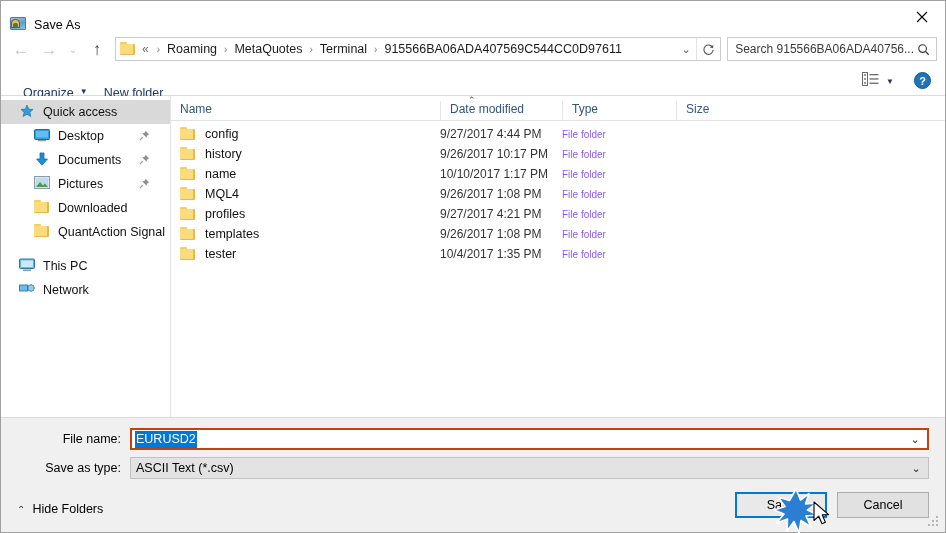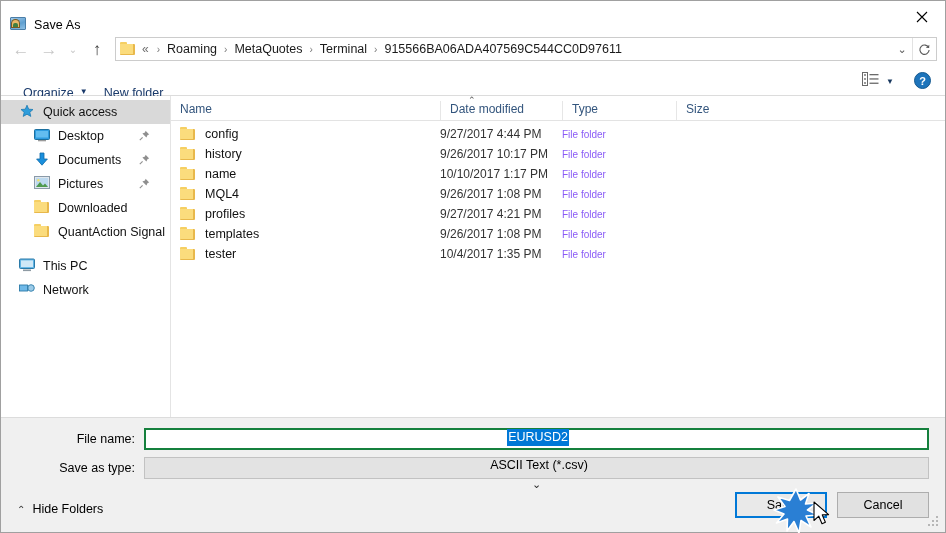--- a/index.html
+++ b/index.html
@@ -181,33 +181,33 @@
   .rows { flex: 1 1 auto; overflow: hidden; padding-top: 3px;}
   .row { height: 20px; display: flex; align-items: center; font-size: 12.5px; color: #111; }
   .r-name { flex: 0 0 269px; display: flex; align-items: flex-start; padding-left: 9px; }
   .r-name .folder { margin-right: 9px; flex: 0 0 16px; }
   .r-date { flex: 0 0 122px; color: #333; font-size: 12px;}
   .r-type { flex: 0 0 114px; color: #8b5cf6; font-size: 10px;}
   .r-size { flex: 0 0 82px; }
 
   
   .form {
-    flex: 0 0 auto; background: #f0f0f0; padding: 10px 16px 0 16px; margin-left: 14px;
+    flex: 0 0 auto; background: #f0f0f0; padding: 10px 16px 0 16px;
   }
   .form-row { display: flex; align-items: center; height: 22px; margin-bottom: 7px; }
   .form-label {
     flex: 0 0 113px; text-align: right; padding-right: 9px;
     font-size: 12.5px; color: #000;
   }
   .combo {
     flex: 1 1 auto; height: 22px; display: flex; align-items: center;
     background: #fff; border: 1px solid #7a7a7a; position: relative;
   }
-  .combo.focused { border: 2px solid #15803d; flex-direction: column; }
-  .combo.disabled { background: #e3e3e3; border: 1px solid #c2c2c2; flex-direction: column; }
+  .combo.focused { border: 2px solid #c2410c; }
+  .combo.disabled { background: #e3e3e3; border: 1px solid #c2c2c2; }
   .combo-text { flex: 1 1 auto; padding-left: 3px; font-size: 12.5px; color: #000; }
   .combo-text .sel-text { background: #0078d7; color: #fff; padding: 1px 1px 2px 1px; }
   .combo-caret {
     flex: 0 0 24px; display: flex; align-items: center; justify-content: center;
     color: #2b2b2b; font-size: 11px;
   }
 
   
   .footer {
     flex: 0 0 auto; height: 46px; display: flex; align-items: center;
@@ -281,20 +281,29 @@
       </div>
       <div class="addr-caret">⌄</div>
       <div class="addr-refresh">
         <svg width="13" height="13" viewBox="0 0 14 14" aria-hidden="true">
           <path d="M11.6 5.2A5 5 0 1 0 12 7.6" fill="none" stroke="#5a5a5a" stroke-width="1.2"></path>
           <path d="M12.2 1.8 L12.0 5.5 L8.4 5.0 Z" fill="#5a5a5a"></path>
         </svg>
       </div>
     </div>
 
+    <div class="searchbox">
+      <span class="sb-text">Search 915566BA06ADA40756...</span>
+      <span class="search-icon">
+        <svg width="13" height="13" viewBox="0 0 14 14" aria-hidden="true">
+          <circle cx="6" cy="6" r="4.1" fill="none" stroke="#3a3a3a" stroke-width="1.2"></circle>
+          <path d="M9.2 9.2 L12.6 12.6" stroke="#3a3a3a" stroke-width="1.3"></path>
+        </svg>
+      </span>
+    </div>
   </div>
 
   <div class="toolbar">
     <div class="tb-item">
       <span>Organize</span>
       <span class="tb-caret">▼</span>
     </div>
     <div class="tb-item">
       <span>New folder</span>
     </div>

